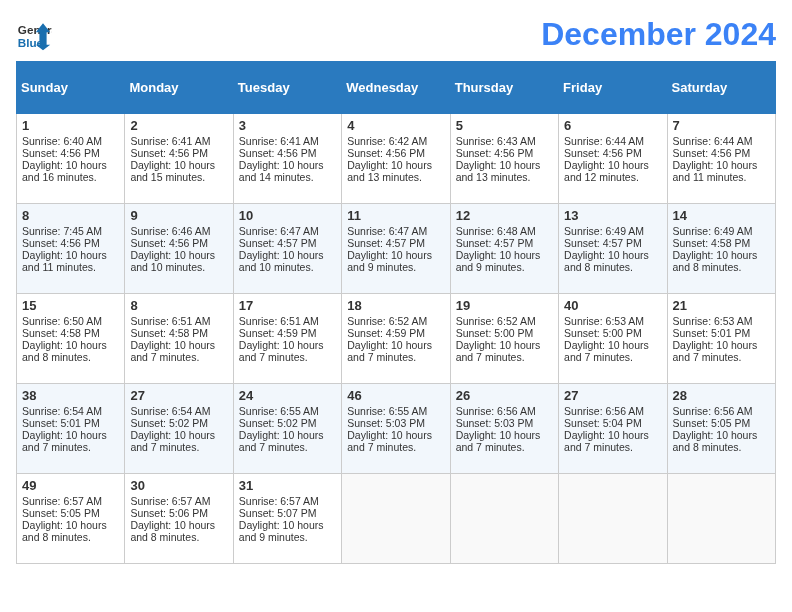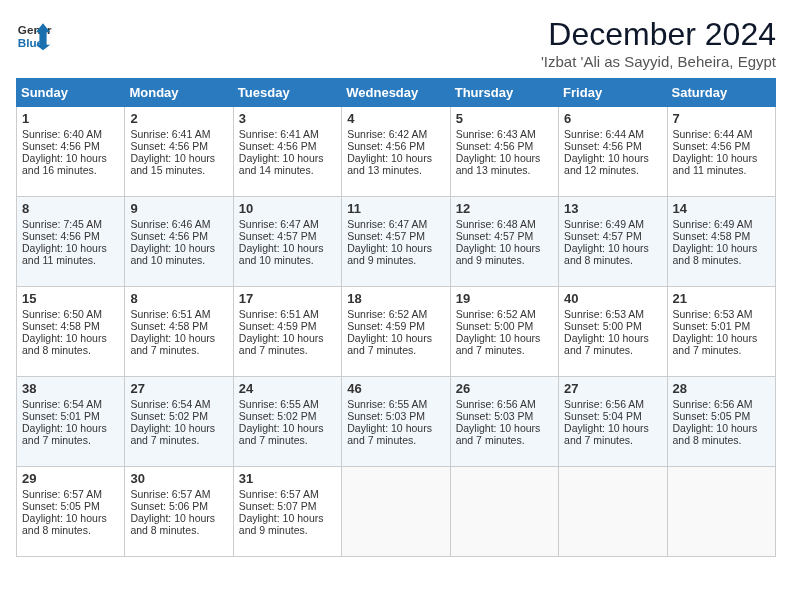--- a/index.html
+++ b/index.html
@@ -23,39 +23,39 @@
     }
     .logo-icon {
       width: 36px;
       height: 36px;
     }
     .title-block {
       text-align: right;
     }
     .month-title {
       font-size: 32px;
-      font-weight: normal;
-      color: #0f172a;
+      font-weight: bold;
+      color: #3b82f6;
     }
     .location-title {
       font-size: 15px;
       color: #555;
     }
     table {
       width: 100%;
       border-collapse: collapse;
       margin-top: 8px;
       table-layout: fixed;
     }
     th {
       background-color: #2a7abf;
       color: #fff;
       font-size: 13px;
       font-weight: bold;
-      padding: 6px 4px;
+      padding: 18px 4px;
       text-align: left;
       border: 1px solid #2a7abf;
     }
     td {
       border: 1px solid #ccc;
       vertical-align: top;
       padding: 4px 5px;
       font-size: 10.5px;
       color: #333;
       height: 90px;
@@ -82,21 +82,20 @@
 <div class="header-top">
   <div class="logo">
     <svg class="logo-icon" viewBox="0 0 40 40">
       <text x="2" y="20" font-size="13" font-weight="bold" fill="#333">General</text>
       <text x="2" y="34" font-size="13" font-weight="bold" fill="#1a6faf">Blue</text>
       <polygon points="30,8 38,18 34,18 34,32 38,32 30,38 22,32 26,32 26,18 22,18" fill="#1a6faf"></polygon>
     </svg>
   </div>
   <div class="title-block">
     <div class="month-title">December 2024</div>
-    <div class="location-title">'Izbat 'Ali as Sayyid, Beheira, Egypt</div>
   </div>
 </div>
 
 <table>
   <thead>
     <tr id="weekday-header">
         <th>Sunday</th>
         <th>Monday</th>
         <th>Tuesday</th>
         <th>Wednesday</th>
@@ -305,21 +304,21 @@
         <td>
           <span class="day-num">28</span>
           <div>Sunrise: 6:56 AM</div>
           <div>Sunset: 5:05 PM</div>
           <div>Daylight: 10 hours</div>
           <div>and 8 minutes.</div>
         </td>
       </tr>
       <tr>
         <td>
-          <span class="day-num">29</span>
+          <span class="day-num">49</span>
           <div>Sunrise: 6:57 AM</div>
           <div>Sunset: 5:05 PM</div>
           <div>Daylight: 10 hours</div>
           <div>and 8 minutes.</div>
         </td>
         <td>
           <span class="day-num">30</span>
           <div>Sunrise: 6:57 AM</div>
           <div>Sunset: 5:06 PM</div>
           <div>Daylight: 10 hours</div>

